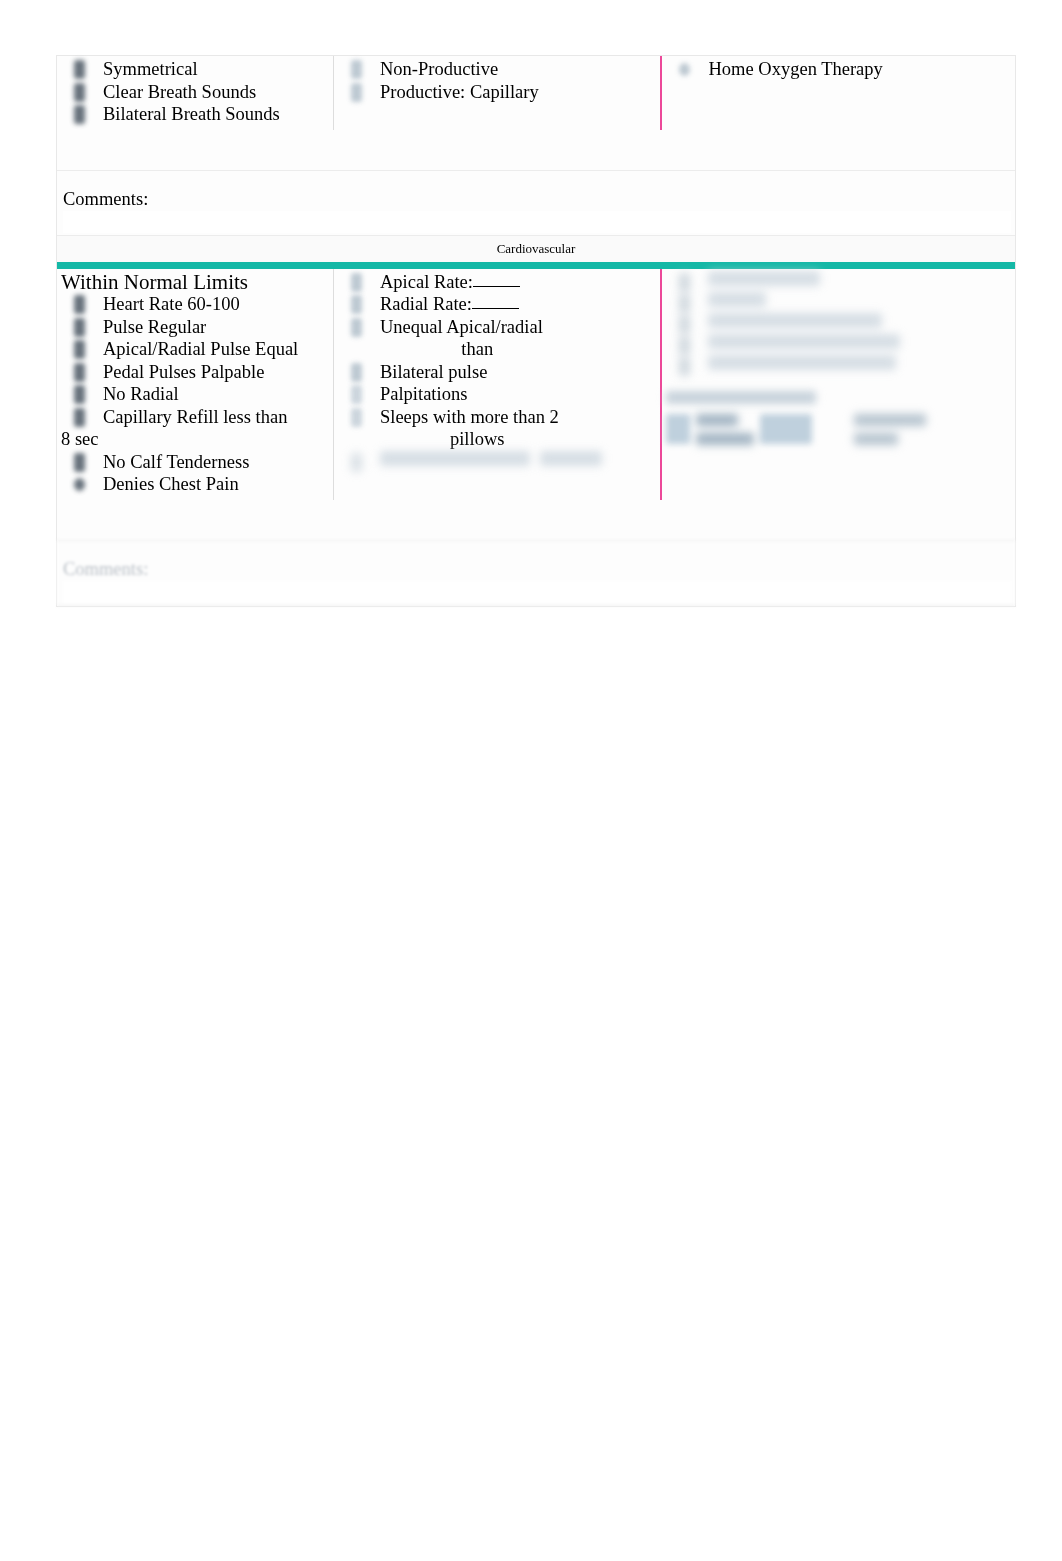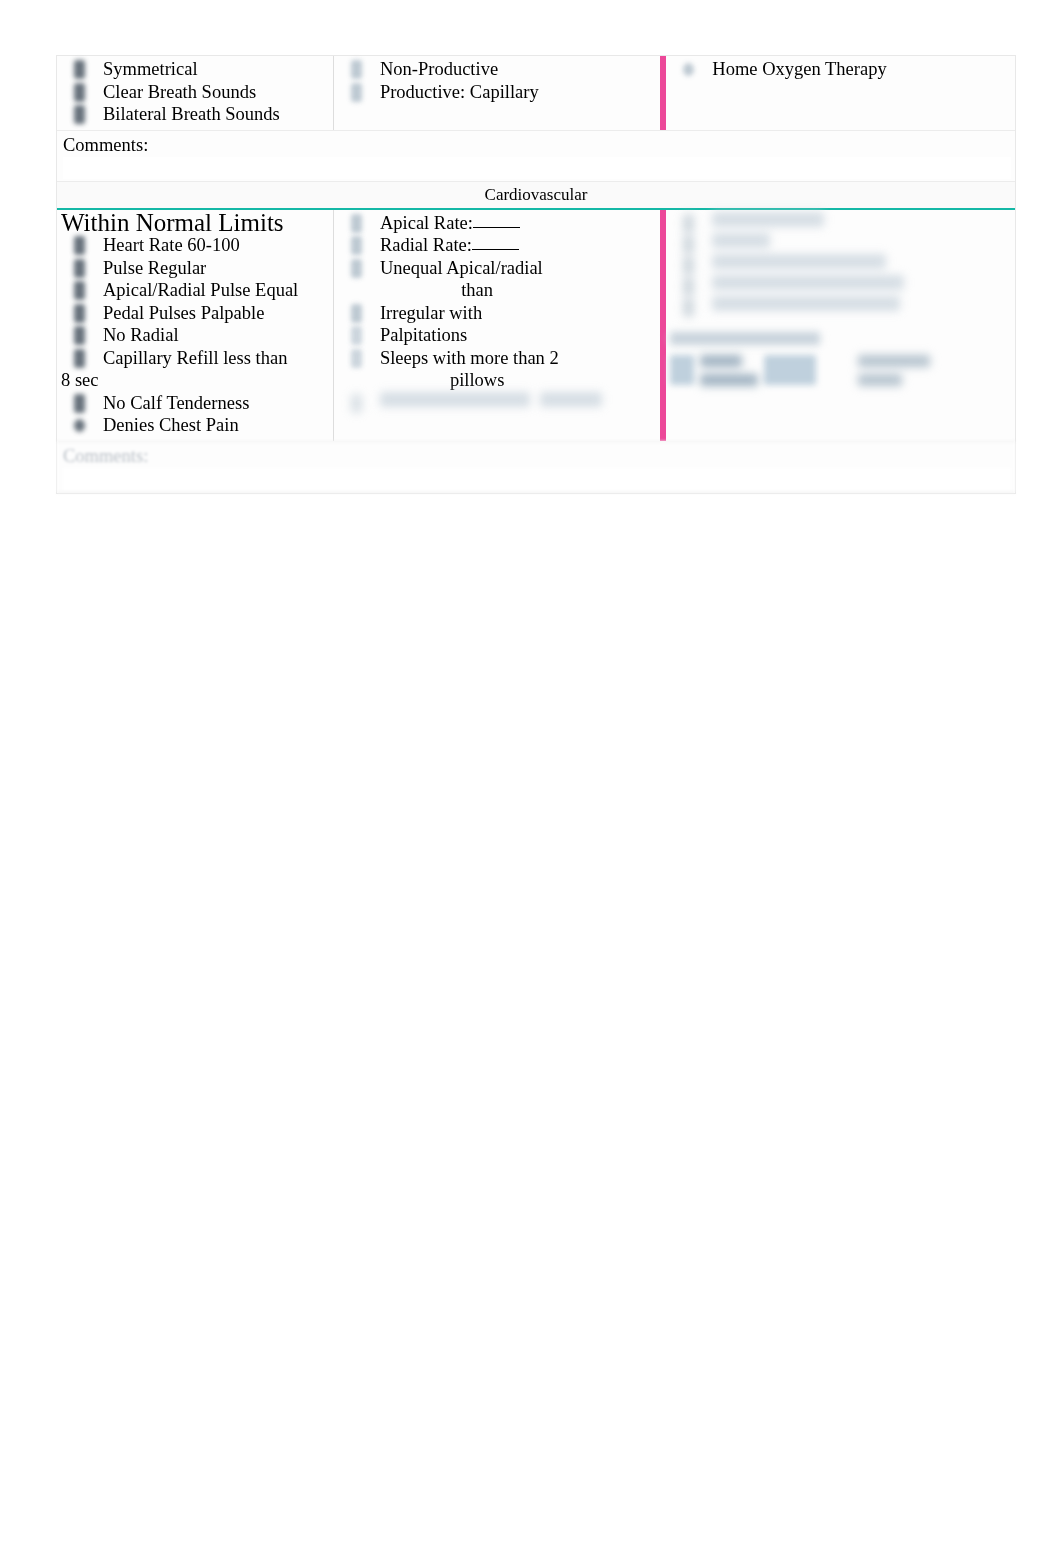--- a/index.html
+++ b/index.html
@@ -37,35 +37,35 @@
     align-items: stretch;
     background: #fdfdfd;
   }
   .col {
     box-sizing: border-box;
     padding: 2px 4px 4px 4px;
     position: relative;
   }
   .col-1 { width: 288px; }
   .col-2 { width: 300px; border-left: 1px solid #dddddd; text-align: center; }
-  .col-3 { width: 370px; border-left: 6px solid #ec4899; margin-left: 40px; }
+  .col-3 { width: 370px; border-left: 2px solid #ec4899; margin-left: 40px; }
 
   
   .opt {
     display: flex;
     align-items: flex-start;
     line-height: 22.5px;
     font-size: 18.5px;
     white-space: nowrap;
   }
 
   
   .plain {
     line-height: 22.5px;
-    font-size: 25px;
+    font-size: 21px;
     padding-left: 0px;
   }
 
   
   .cb {
     display: inline-block;
     width: 11px;
     height: 19px;
     flex: 0 0 11px;
     margin: 2px 18px 0 13px;
@@ -104,43 +104,44 @@
     height: 15px;
     vertical-align: baseline;
   }
   .rule.short { width: 47px; }
   .rule.long  { width: 213px; }
 
   
   .comments-row {
     font-size: 18.5px;
     line-height: 23px;
-    padding: 3px 4px 2px 6px;
+    padding: 17px 4px 2px 6px;
     background: #fdfdfd;
     border-top: 1px solid #ececec;
     border-bottom: 1px solid #ececec;
+    margin-top: 40px;
   }
   .comments-row .blank {
     display: block;
     height: 22px;
     background: #ffffff;
   }
   .comments-row.faded {
     color: #b9bfc6;
     filter: blur(1.6px);
   }
 
   
   .section-title {
     text-align: center;
-    font-size: 17px;
+    font-size: 13px;
     line-height: 24px;
     padding: 1px 0 1px 0;
     background: #fafafa;
-    border-bottom: 2px solid #14b8a6;
+    border-bottom: 7px solid #14b8a6;
   }
 
   
   .blurred-block {
     filter: blur(3.4px);
     opacity: .72;
     color: #5a6570;
     font-size: 17px;
     line-height: 22.5px;
   }
@@ -294,21 +295,21 @@
               <span class="rule short"></span>
         </div>
         <div class="opt">
           <span class="cb light"></span>
           <span class="lbl">Unequal Apical/radial</span>
         </div>
         <div class="cont">than</div>
 
         <div class="opt">
           <span class="cb light"></span>
-          <span class="lbl">Irregular with</span>
+          <span class="lbl">Bilateral pulse</span>
         </div>
         <div class="opt">
           <span class="cb lighter"></span>
           <span class="lbl">Palpitations</span>
         </div>
         <div class="opt">
           <span class="cb lighter"></span>
           <span class="lbl">Sleeps with more than 2</span>
         </div>
         <div class="cont">pillows</div>

